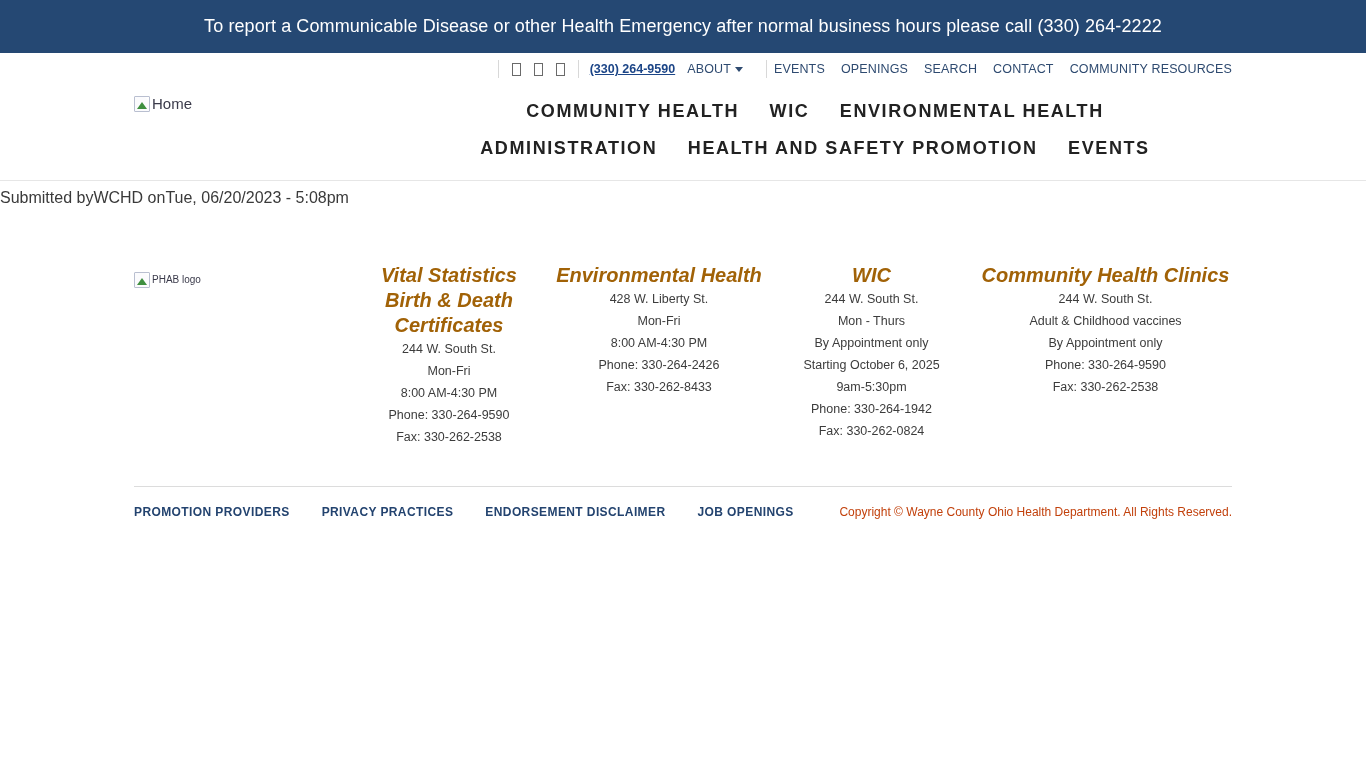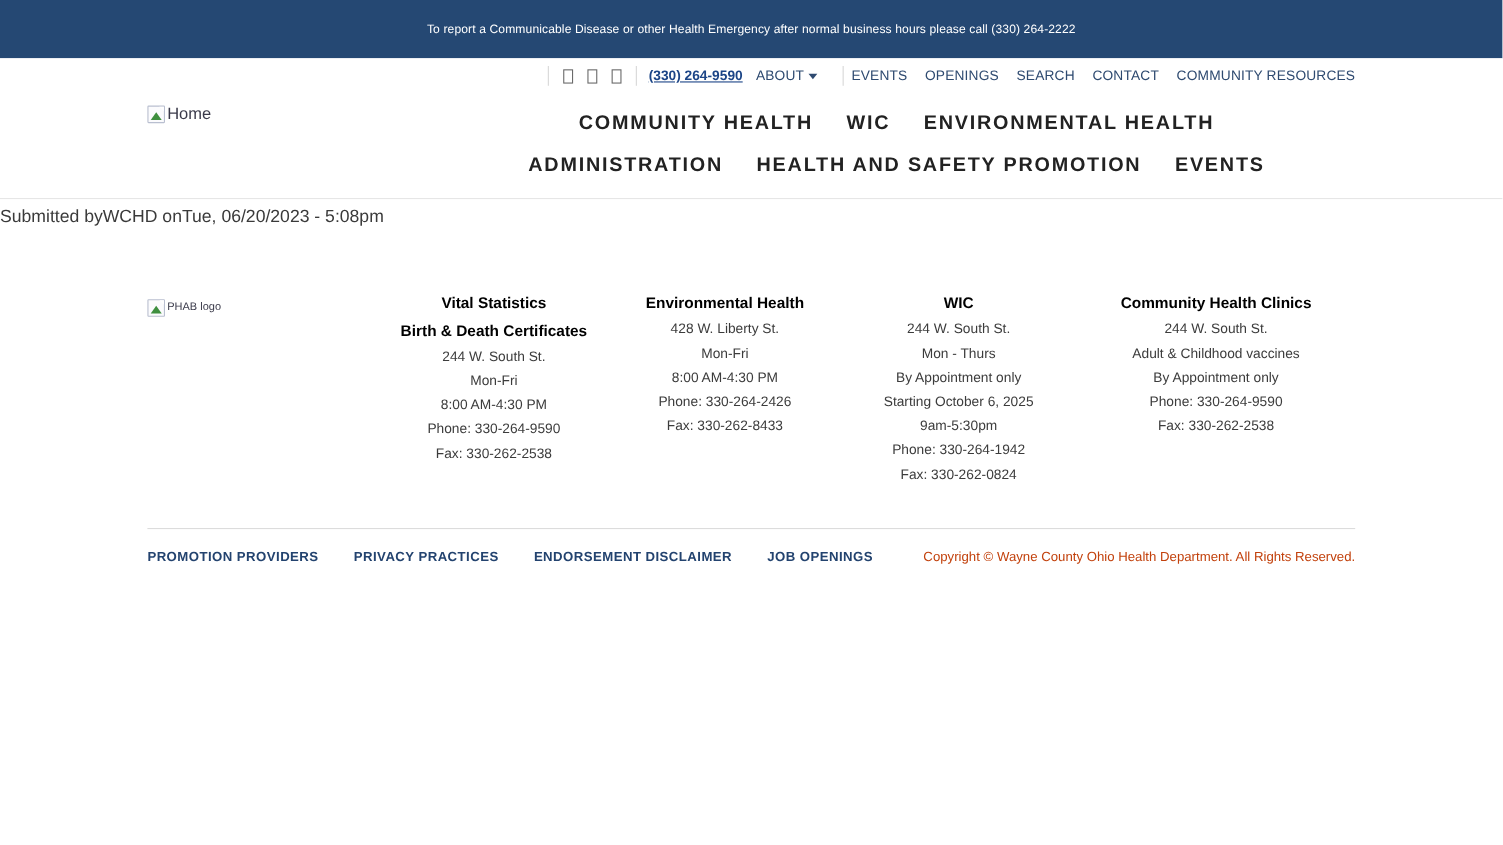--- a/index.html
+++ b/index.html
@@ -17,21 +17,21 @@
 
   
   .emergency-banner {
     width: 100%;
     height: 53px;
     background: #254873;
     color: #ffffff;
     display: flex;
     align-items: center;
     justify-content: center;
-    font-size: 11px;
+    font-size: 18px;
     letter-spacing: .1px;
   }
 
   
   .site-header {
     width: 100%;
     background: #ffffff;
     border-bottom: 1px solid #e6e6e6;
     position: relative;
     height: 128px;
@@ -209,24 +209,25 @@
   .finfo-col.logo-col {
     flex: 0 0 210px;
     text-align: left;
     padding-top: 6px;
   }
   .finfo-col.c1 { flex: 0 0 210px; }
   .finfo-col.c2 { flex: 0 0 210px; }
   .finfo-col.c3 { flex: 0 0 215px; }
   .finfo-col.c4 { flex: 1 1 auto; }
   .finfo-head {
-    color: #000000;
-    font-size: 14px;
+    color: #a16207;
+    font-size: 20px;
     font-weight: bold;
     line-height: 25px;
+    font-style: italic;
   }
   .finfo-line { display: block; }
 
   .footer-rule {
     margin: 38px 134px 0 134px;
     border: 0;
     border-top: 1px solid #dcdcdc;
   }
 
   .footer-bottom {

